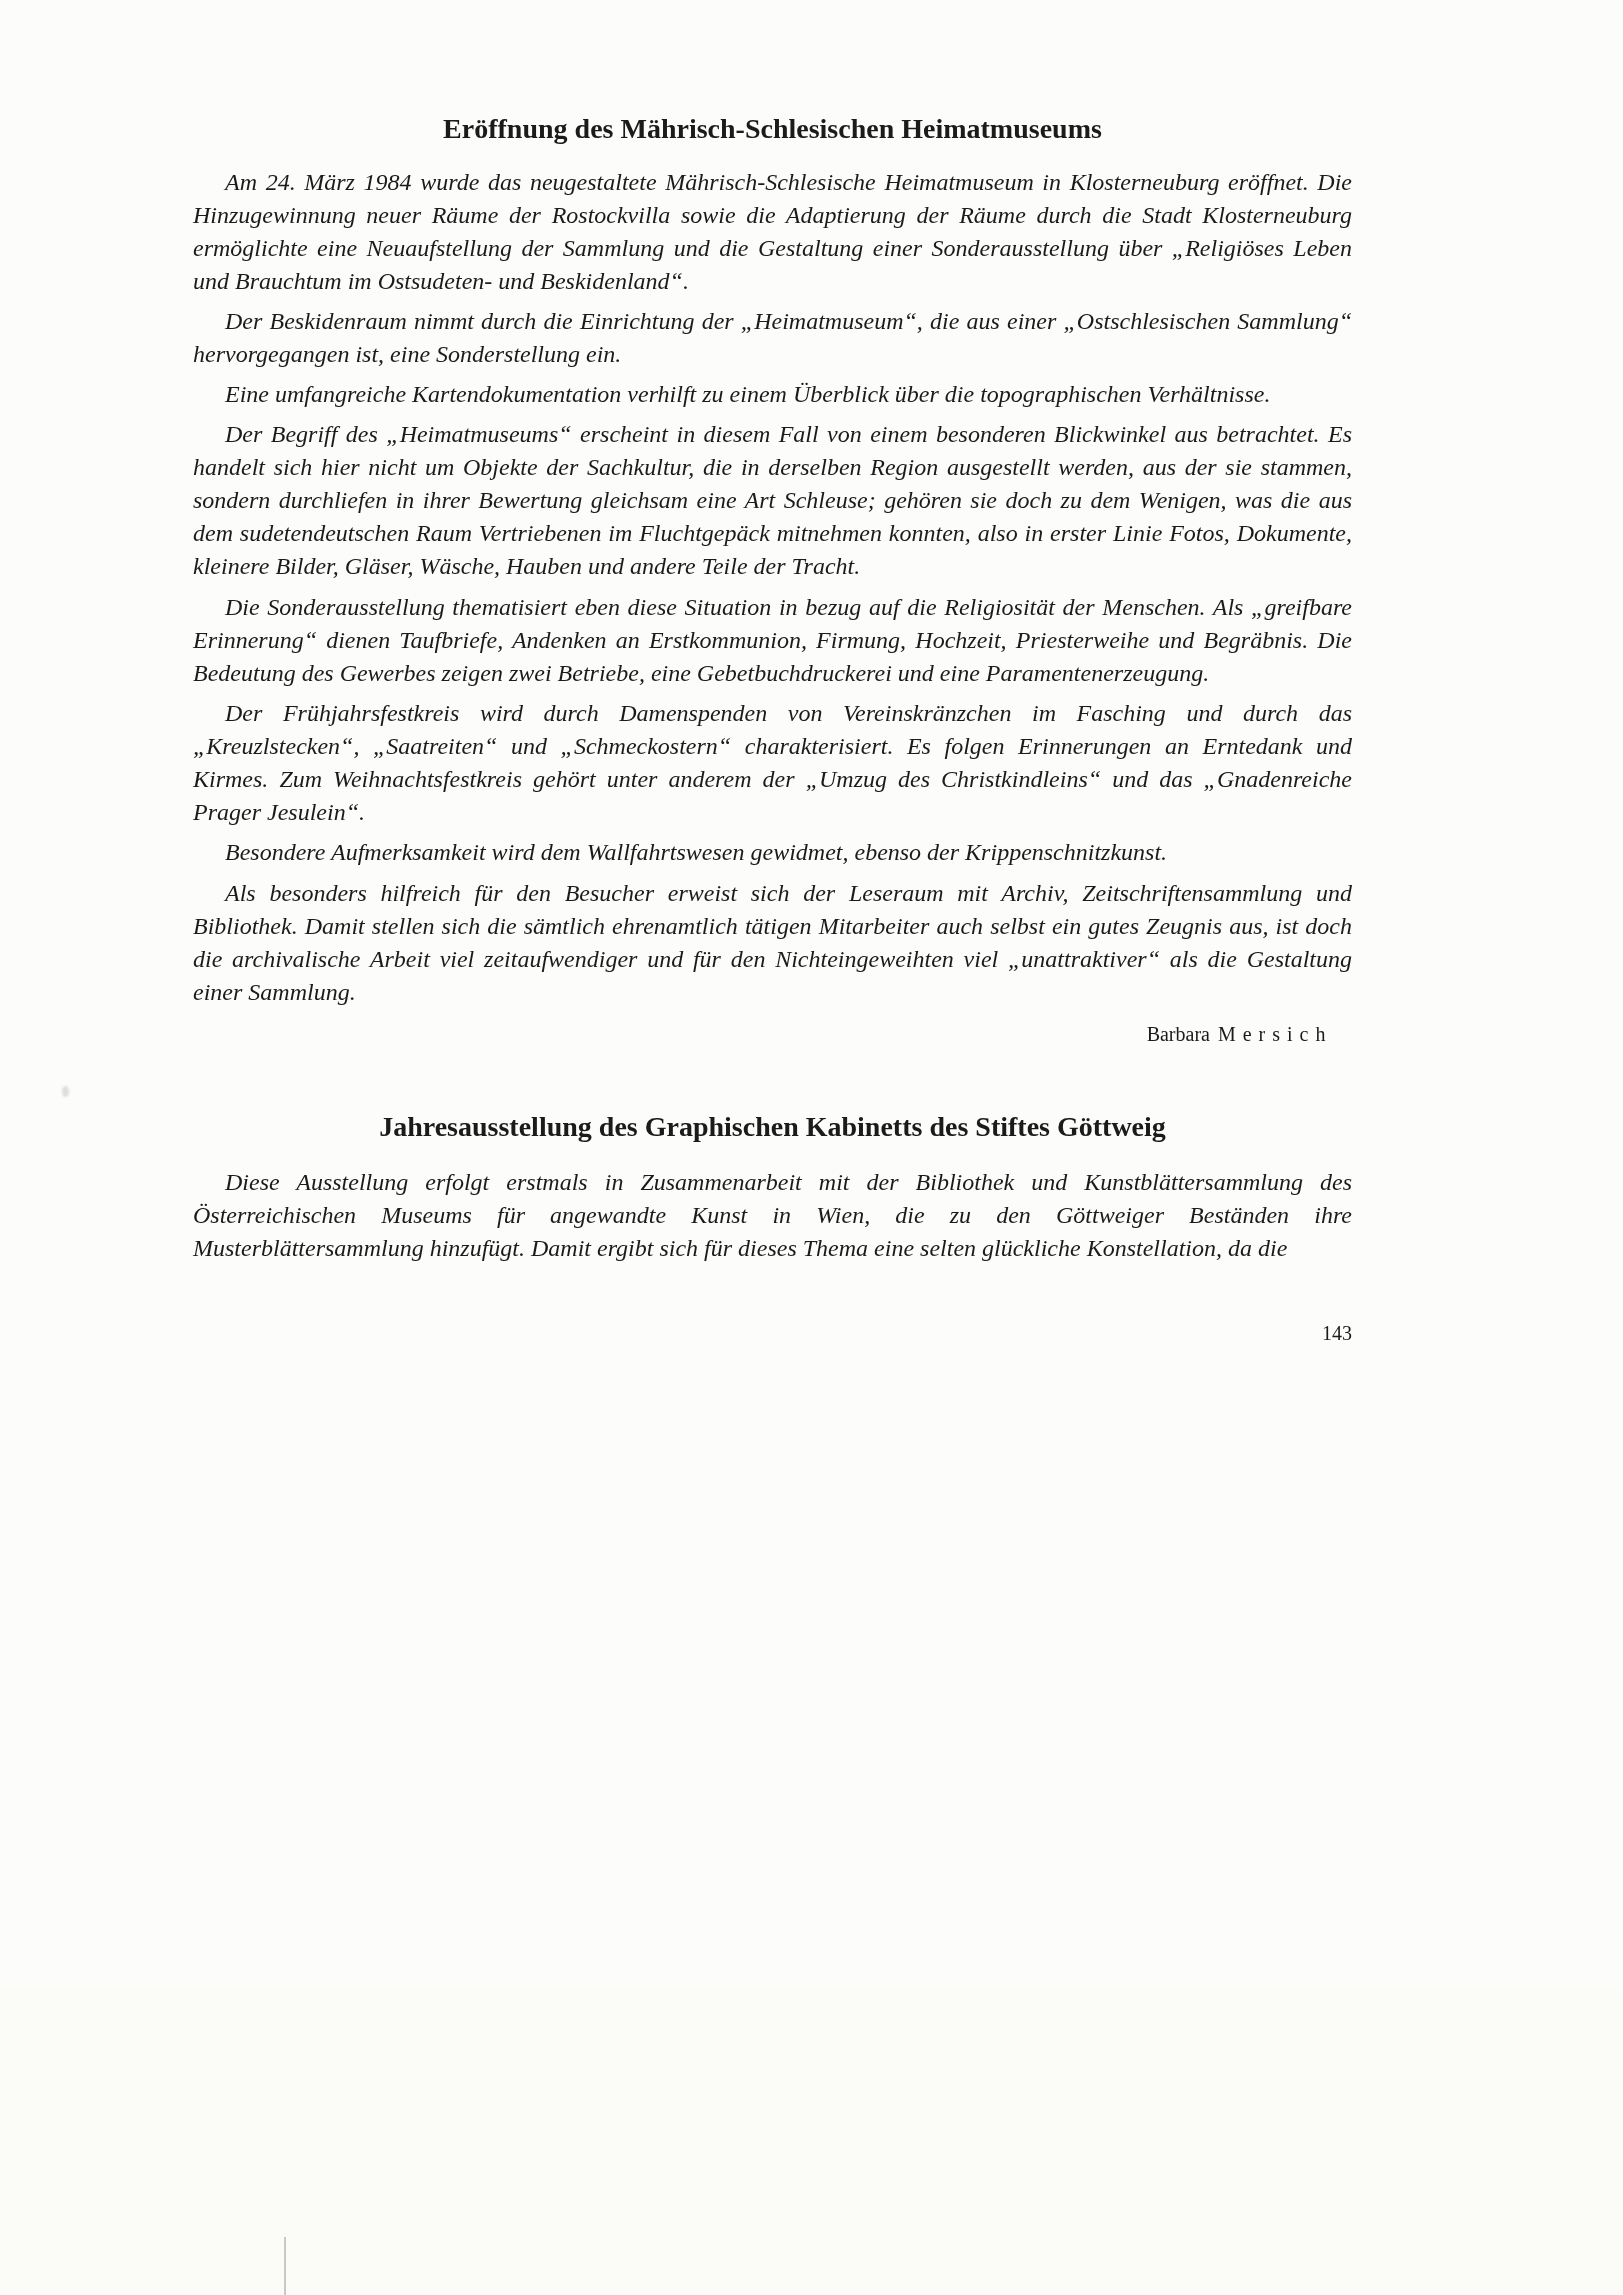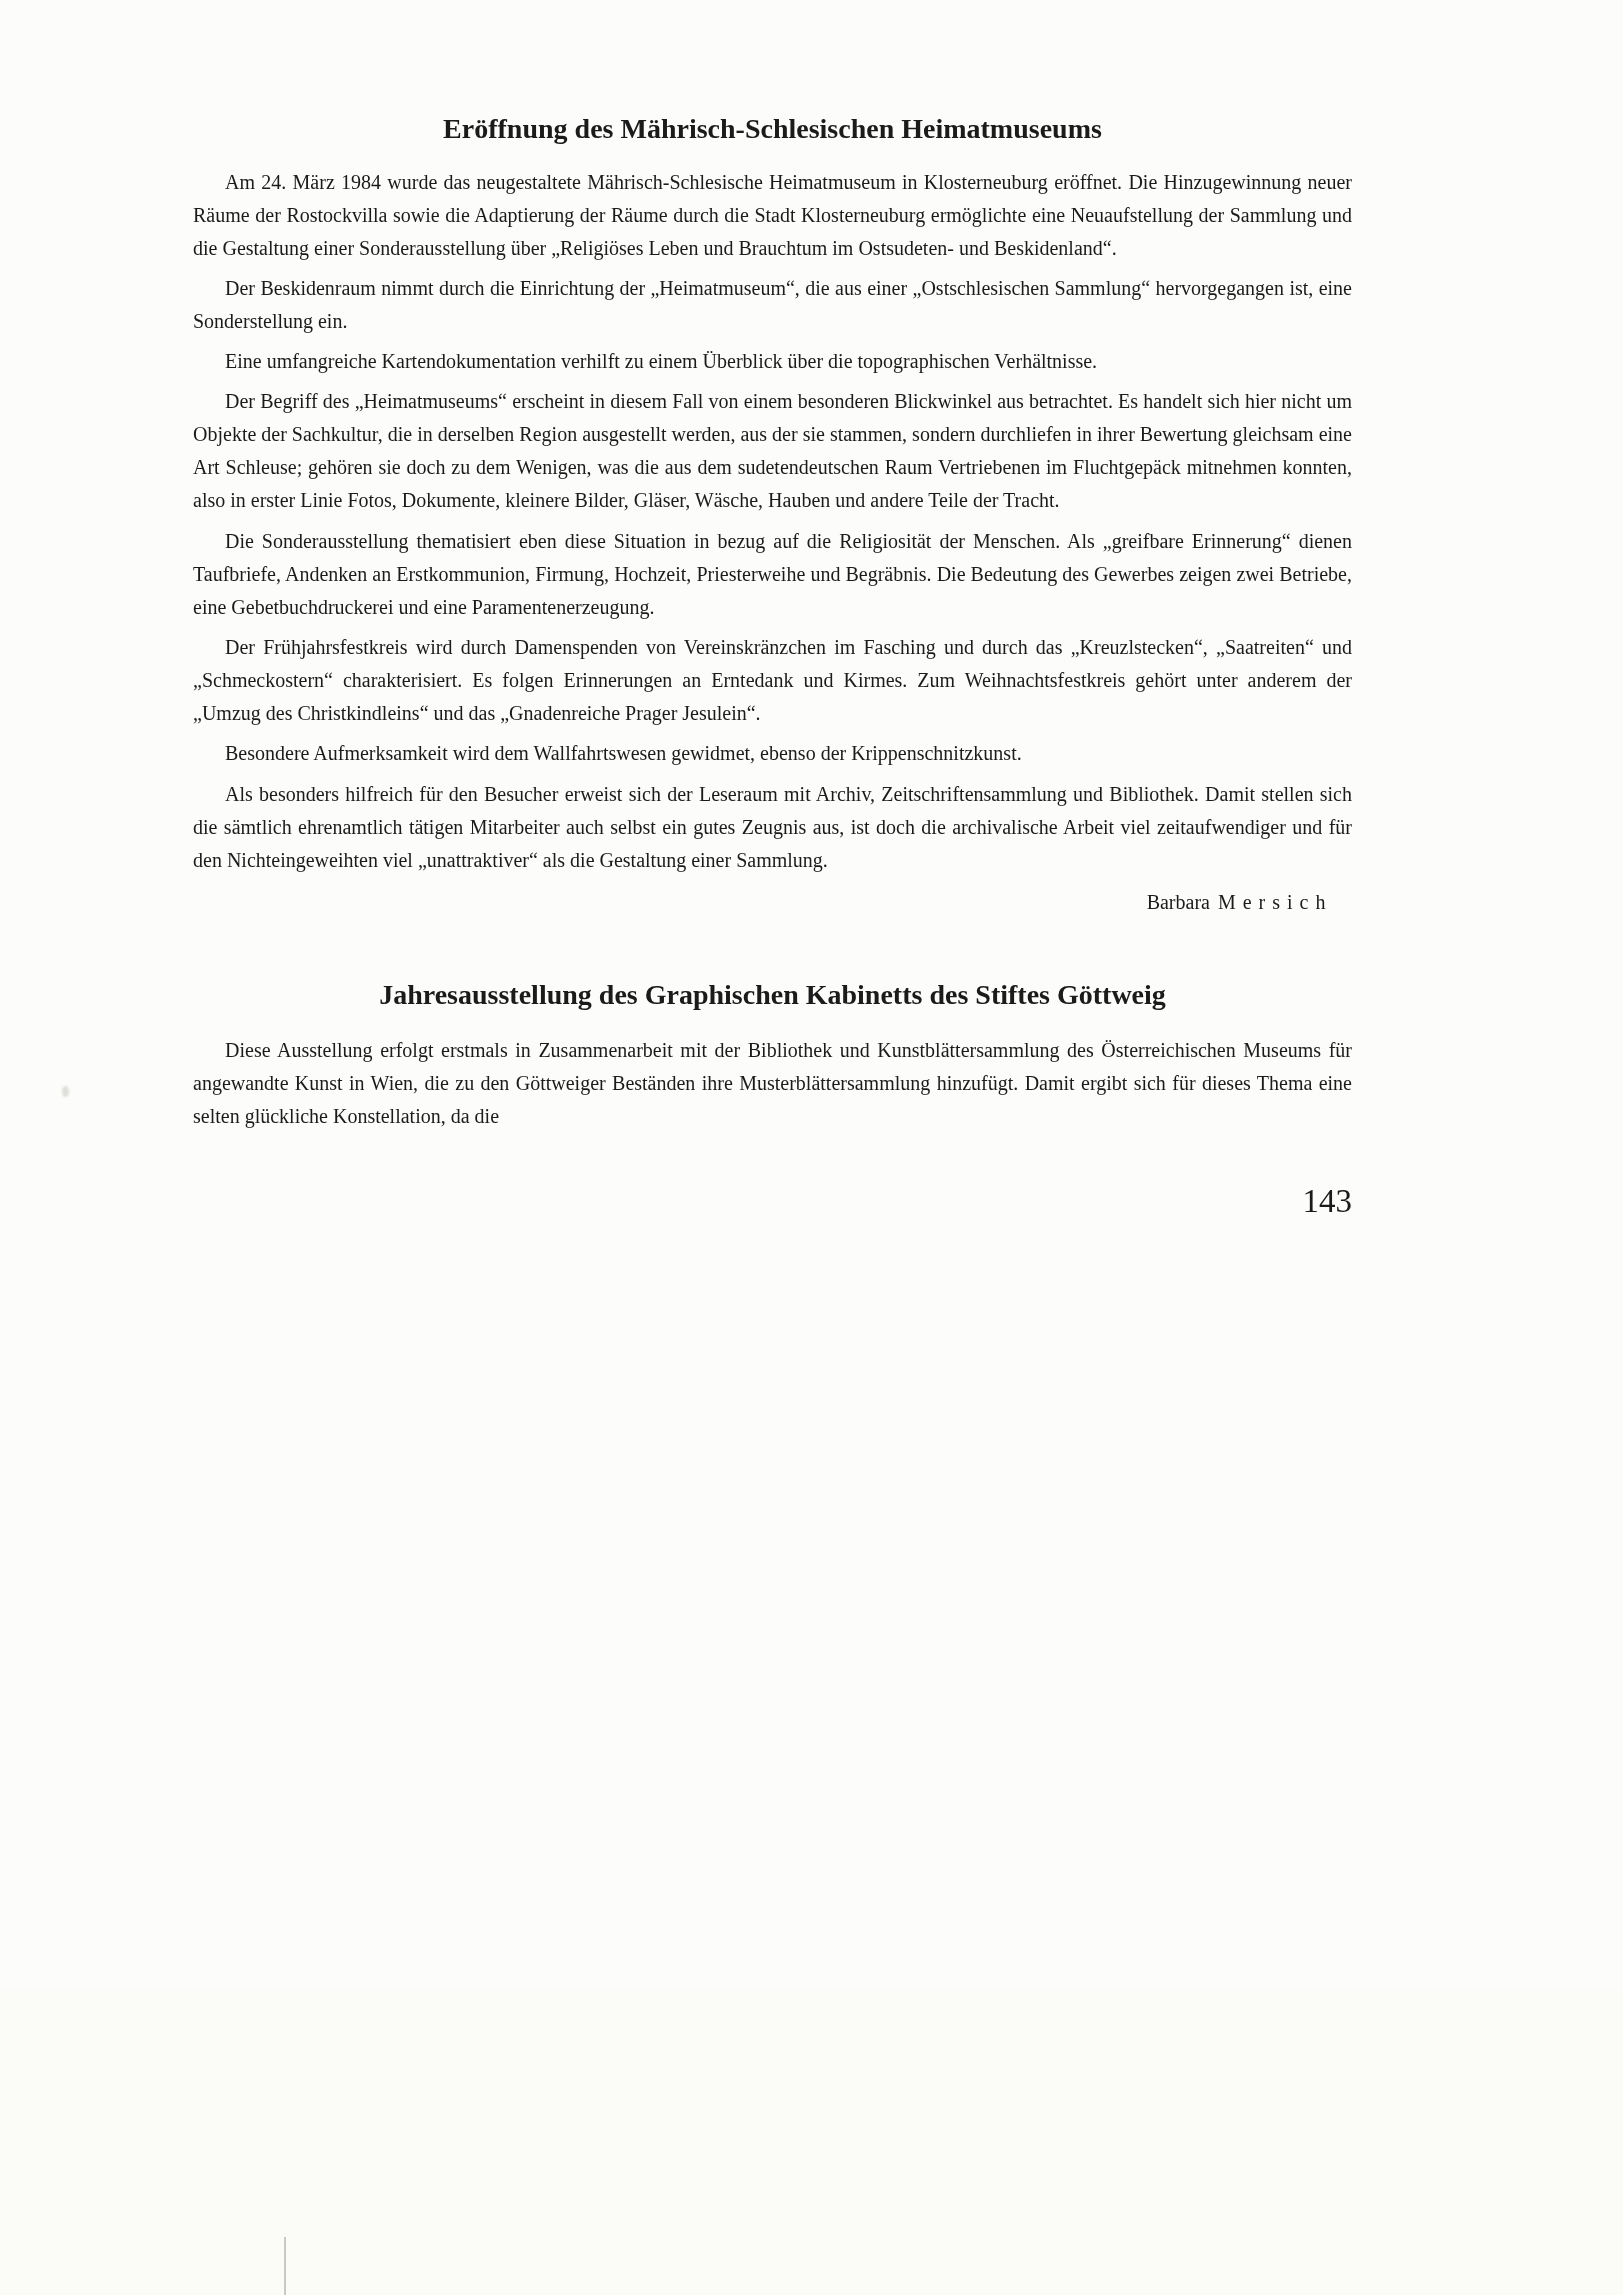--- a/index.html
+++ b/index.html
@@ -37,40 +37,41 @@
     font-size: 28px;
     line-height: 37px;
     font-weight: bold;
     text-align: center;
     margin: 57px 0 21px 0;
   }
   h2.section-title .title-line {
     display: block;
   }
   p.body-par {
-    font-size: 20px;
+    font-size: 24px;
     line-height: 33px;
     text-align: justify;
     text-indent: 32px;
     margin: 0 0 7.3px 0;
     hyphens: auto;
+    font-style: italic;
     -webkit-hyphens: auto;
   }
   .signature {
     font-size: 20px;
     line-height: 33px;
     text-align: right;
     margin: 9.7px 19.5px 0 0;
   }
   .signature .last-name {
     letter-spacing: 0.35em;
     margin-left: 0.4em;
   }
   .page-number {
-    font-size: 33px;
+    font-size: 20px;
     line-height: 32px;
     text-align: right;
     margin-top: 52px;
   }
   
   .artifact-line {
     position: absolute;
     left: 284px;
     top: 2237px;
     width: 1.6px;

